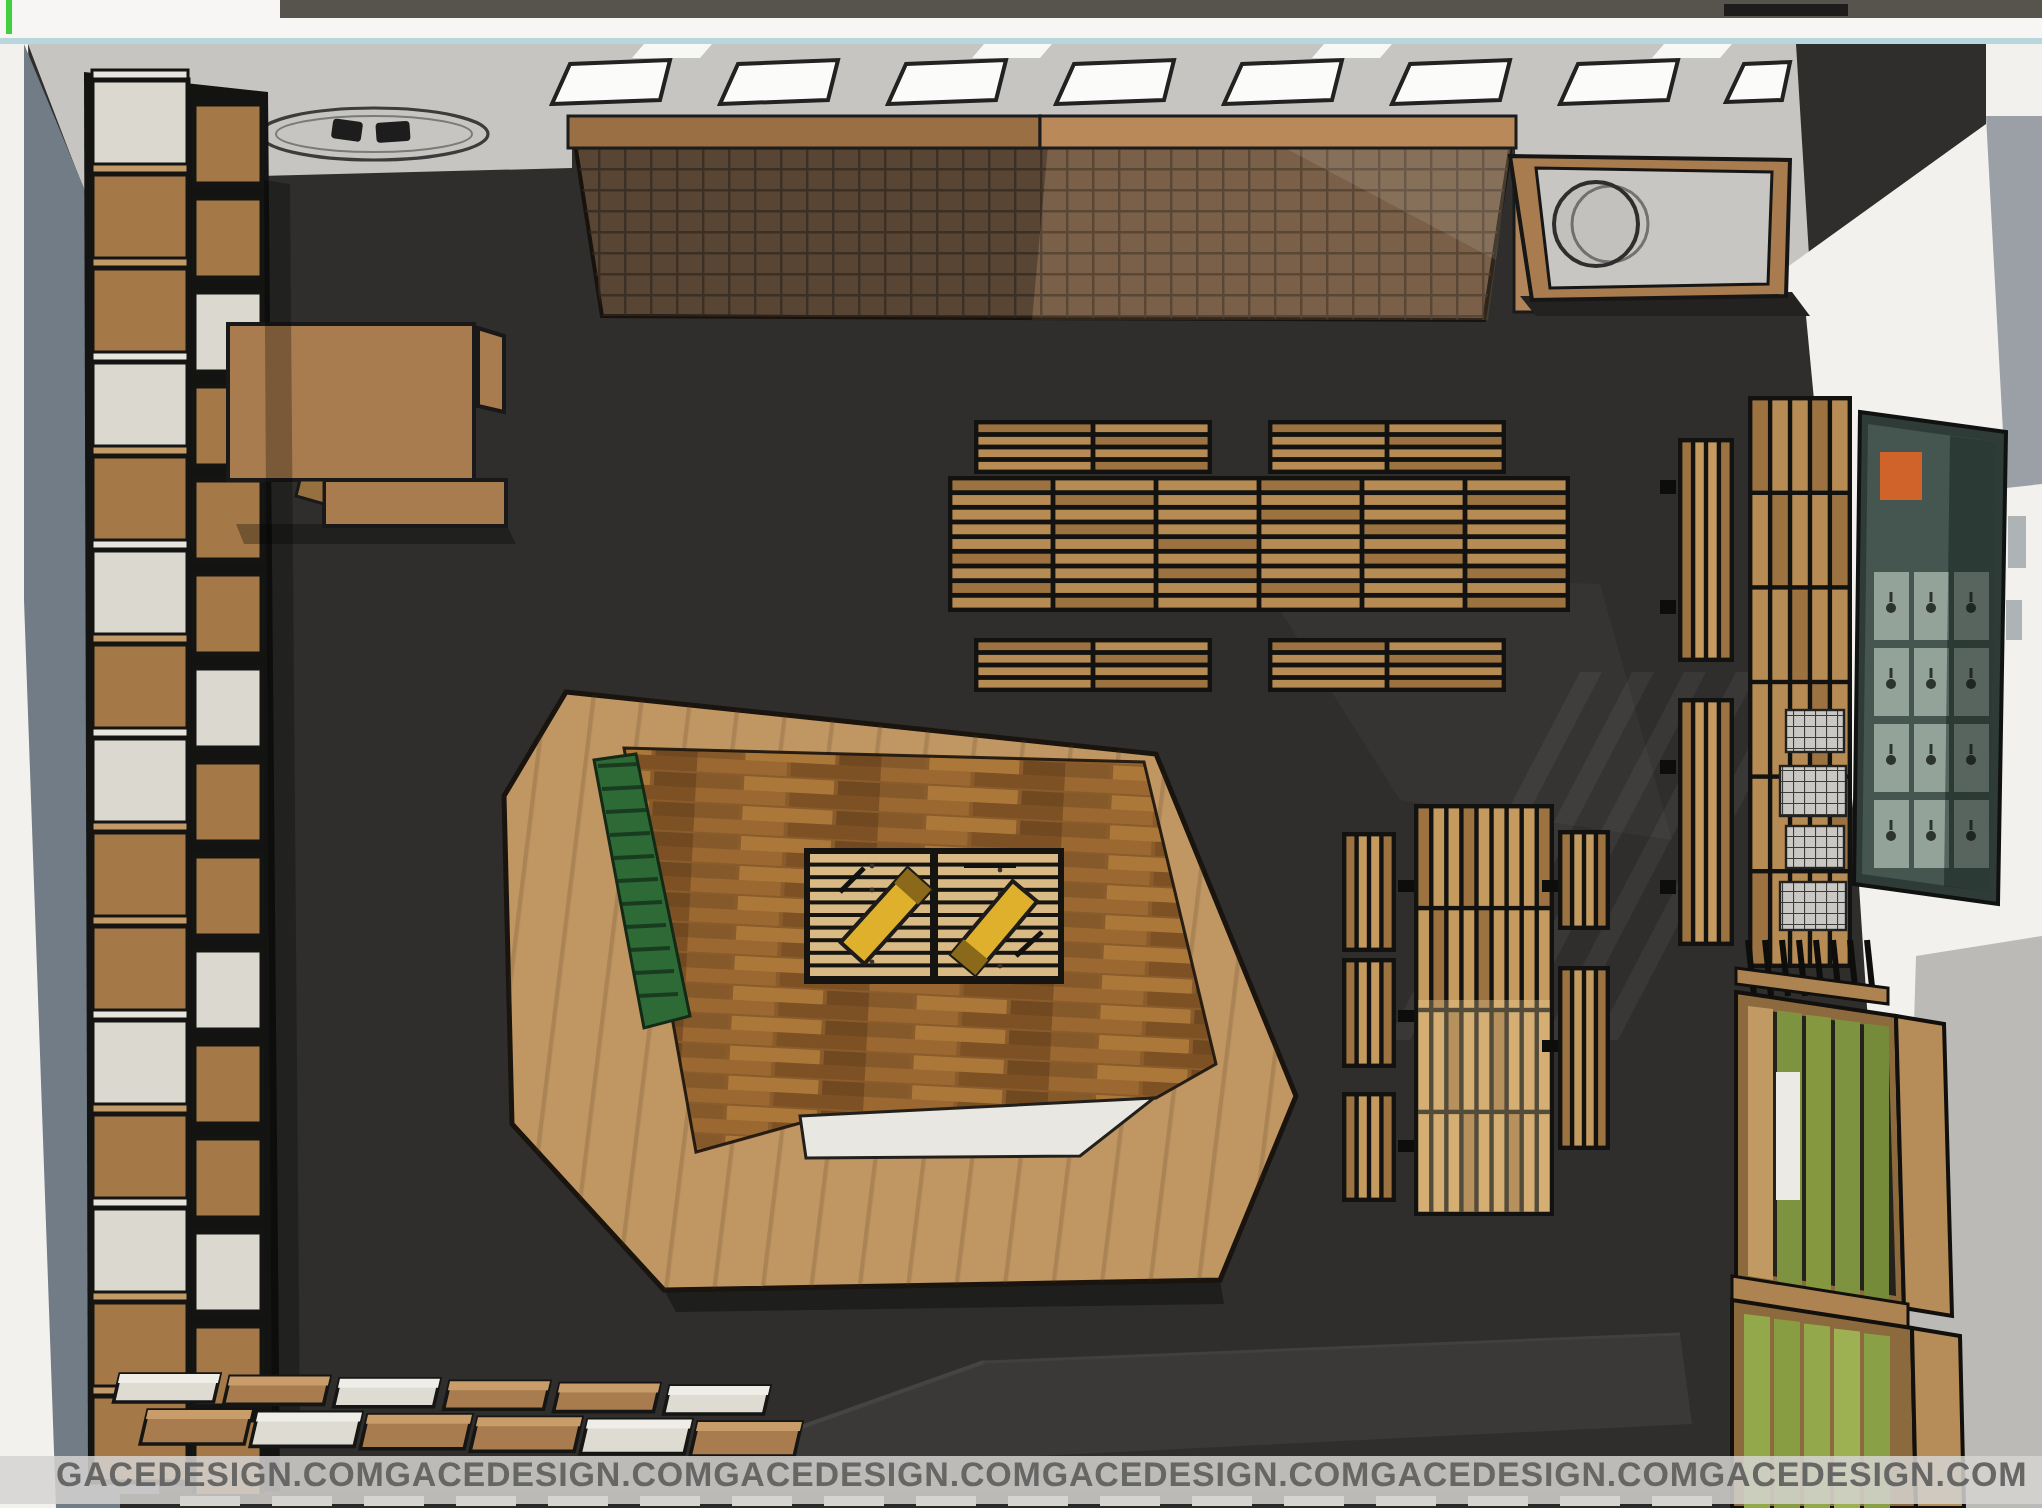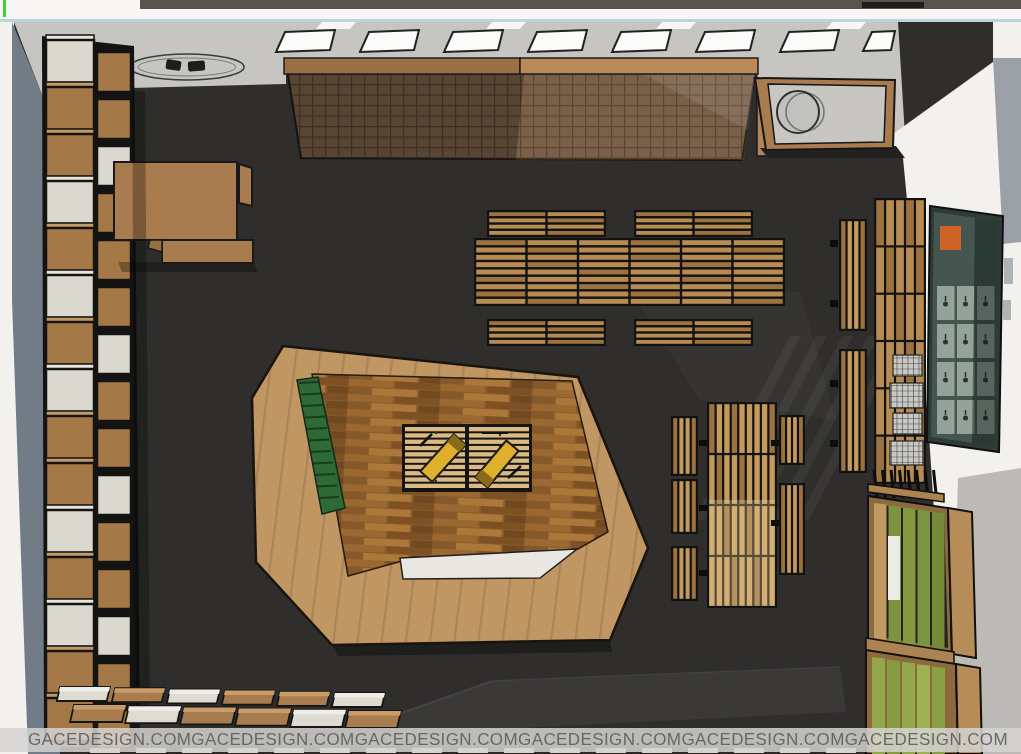--- a/index.html
+++ b/index.html
@@ -16,22 +16,22 @@
   .p-border{fill:var(--wood-platform-border)}
   .p-inner{fill:var(--wood-platform-inner)}
   .green-a{fill:var(--green-display)}
   .orange{fill:var(--poster-orange)}
   .teal{fill:var(--poster-teal)}
   .yellow{fill:var(--accent-yellow)}
   .blue-line{fill:var(--window-blue-line)}
   .axis{fill:var(--axis-green)}
   .topbar{fill:var(--topbar-dark)}
   #watermark-bar{position:absolute;left:0;top:728px;width:1021px;height:24px;
-    background:var(--watermark-bg);display:flex;align-items:center;
-    justify-content:space-between;padding:0 28px;box-sizing:border-box;}
+    background:var(--watermark-bg);display:flex;align-items:flex-start;
+    justify-content:space-between;padding:0 28px;box-sizing:border-box;font-weight:bold;}
   #watermark-bar span{color:var(--watermark-text);font-size:17px;letter-spacing:.4px;
     white-space:nowrap;opacity:.92;}
 </style>
 </head>
 <body>
 
 <div id="stage">
 <svg id="scene" width="1021" height="754" viewBox="0 0 1021 754" xmlns="http://www.w3.org/2000/svg">
   <defs>
     <pattern id="lat" width="13" height="10.5" patternUnits="userSpaceOnUse">

